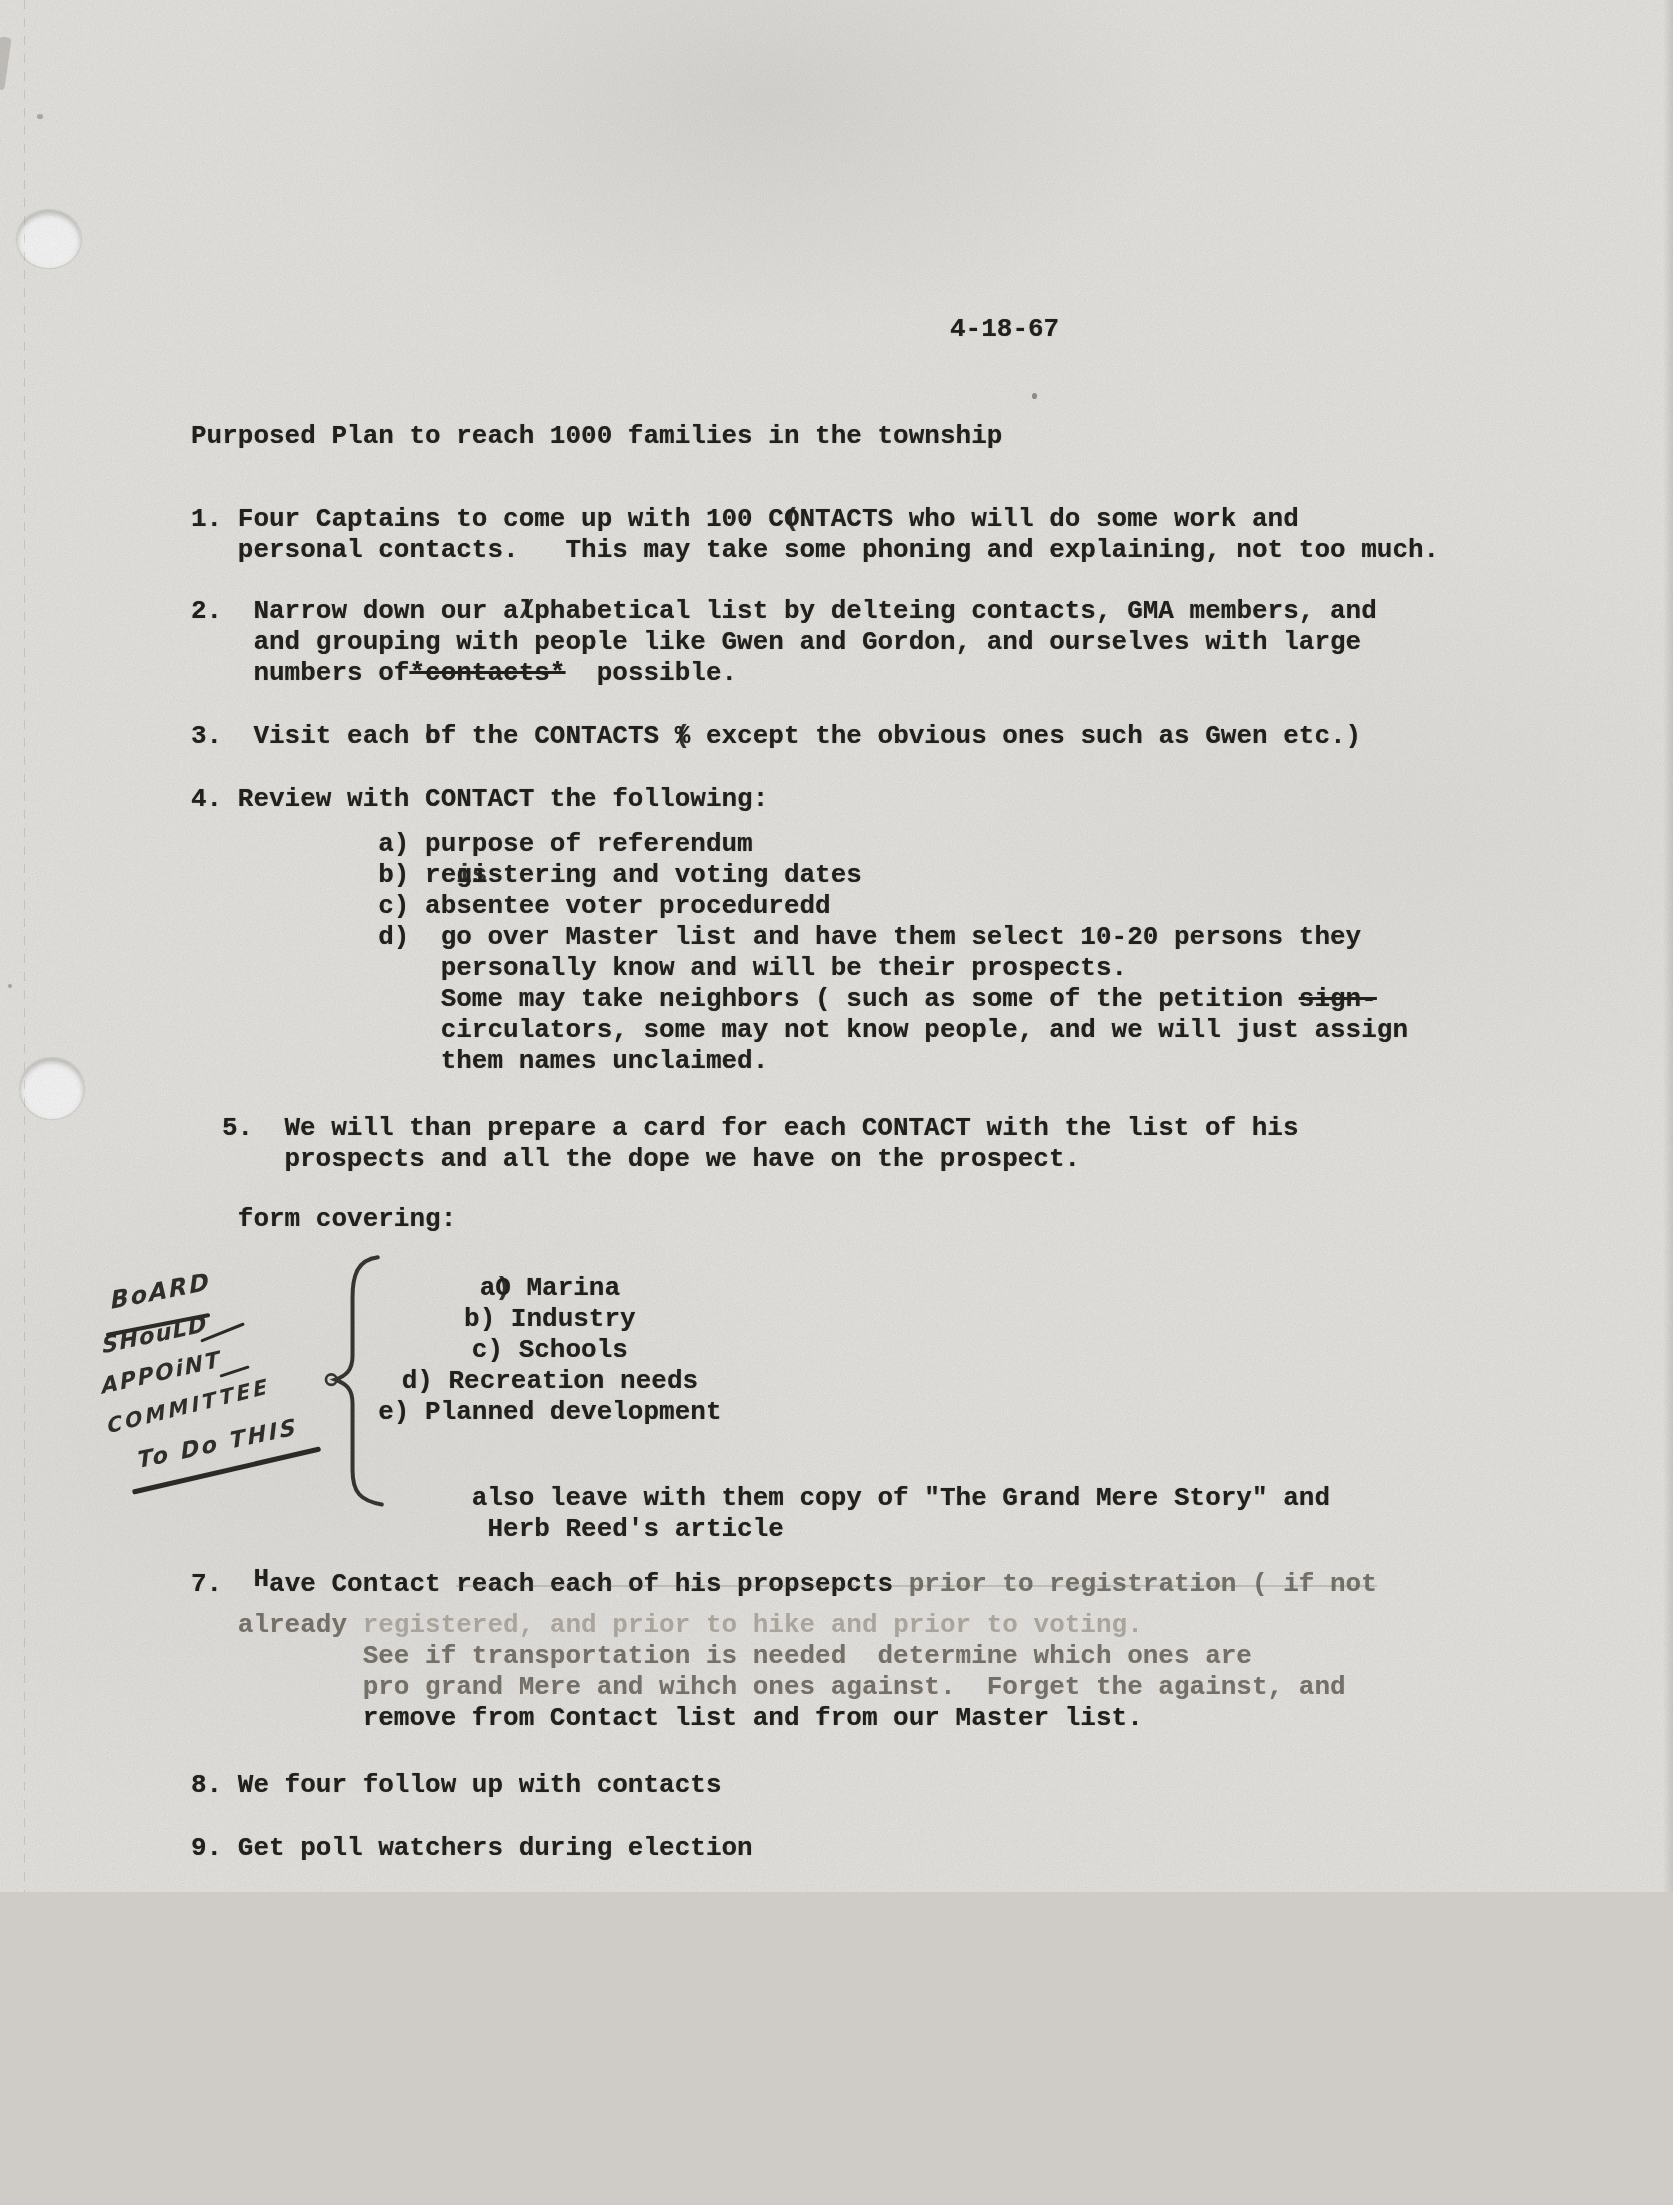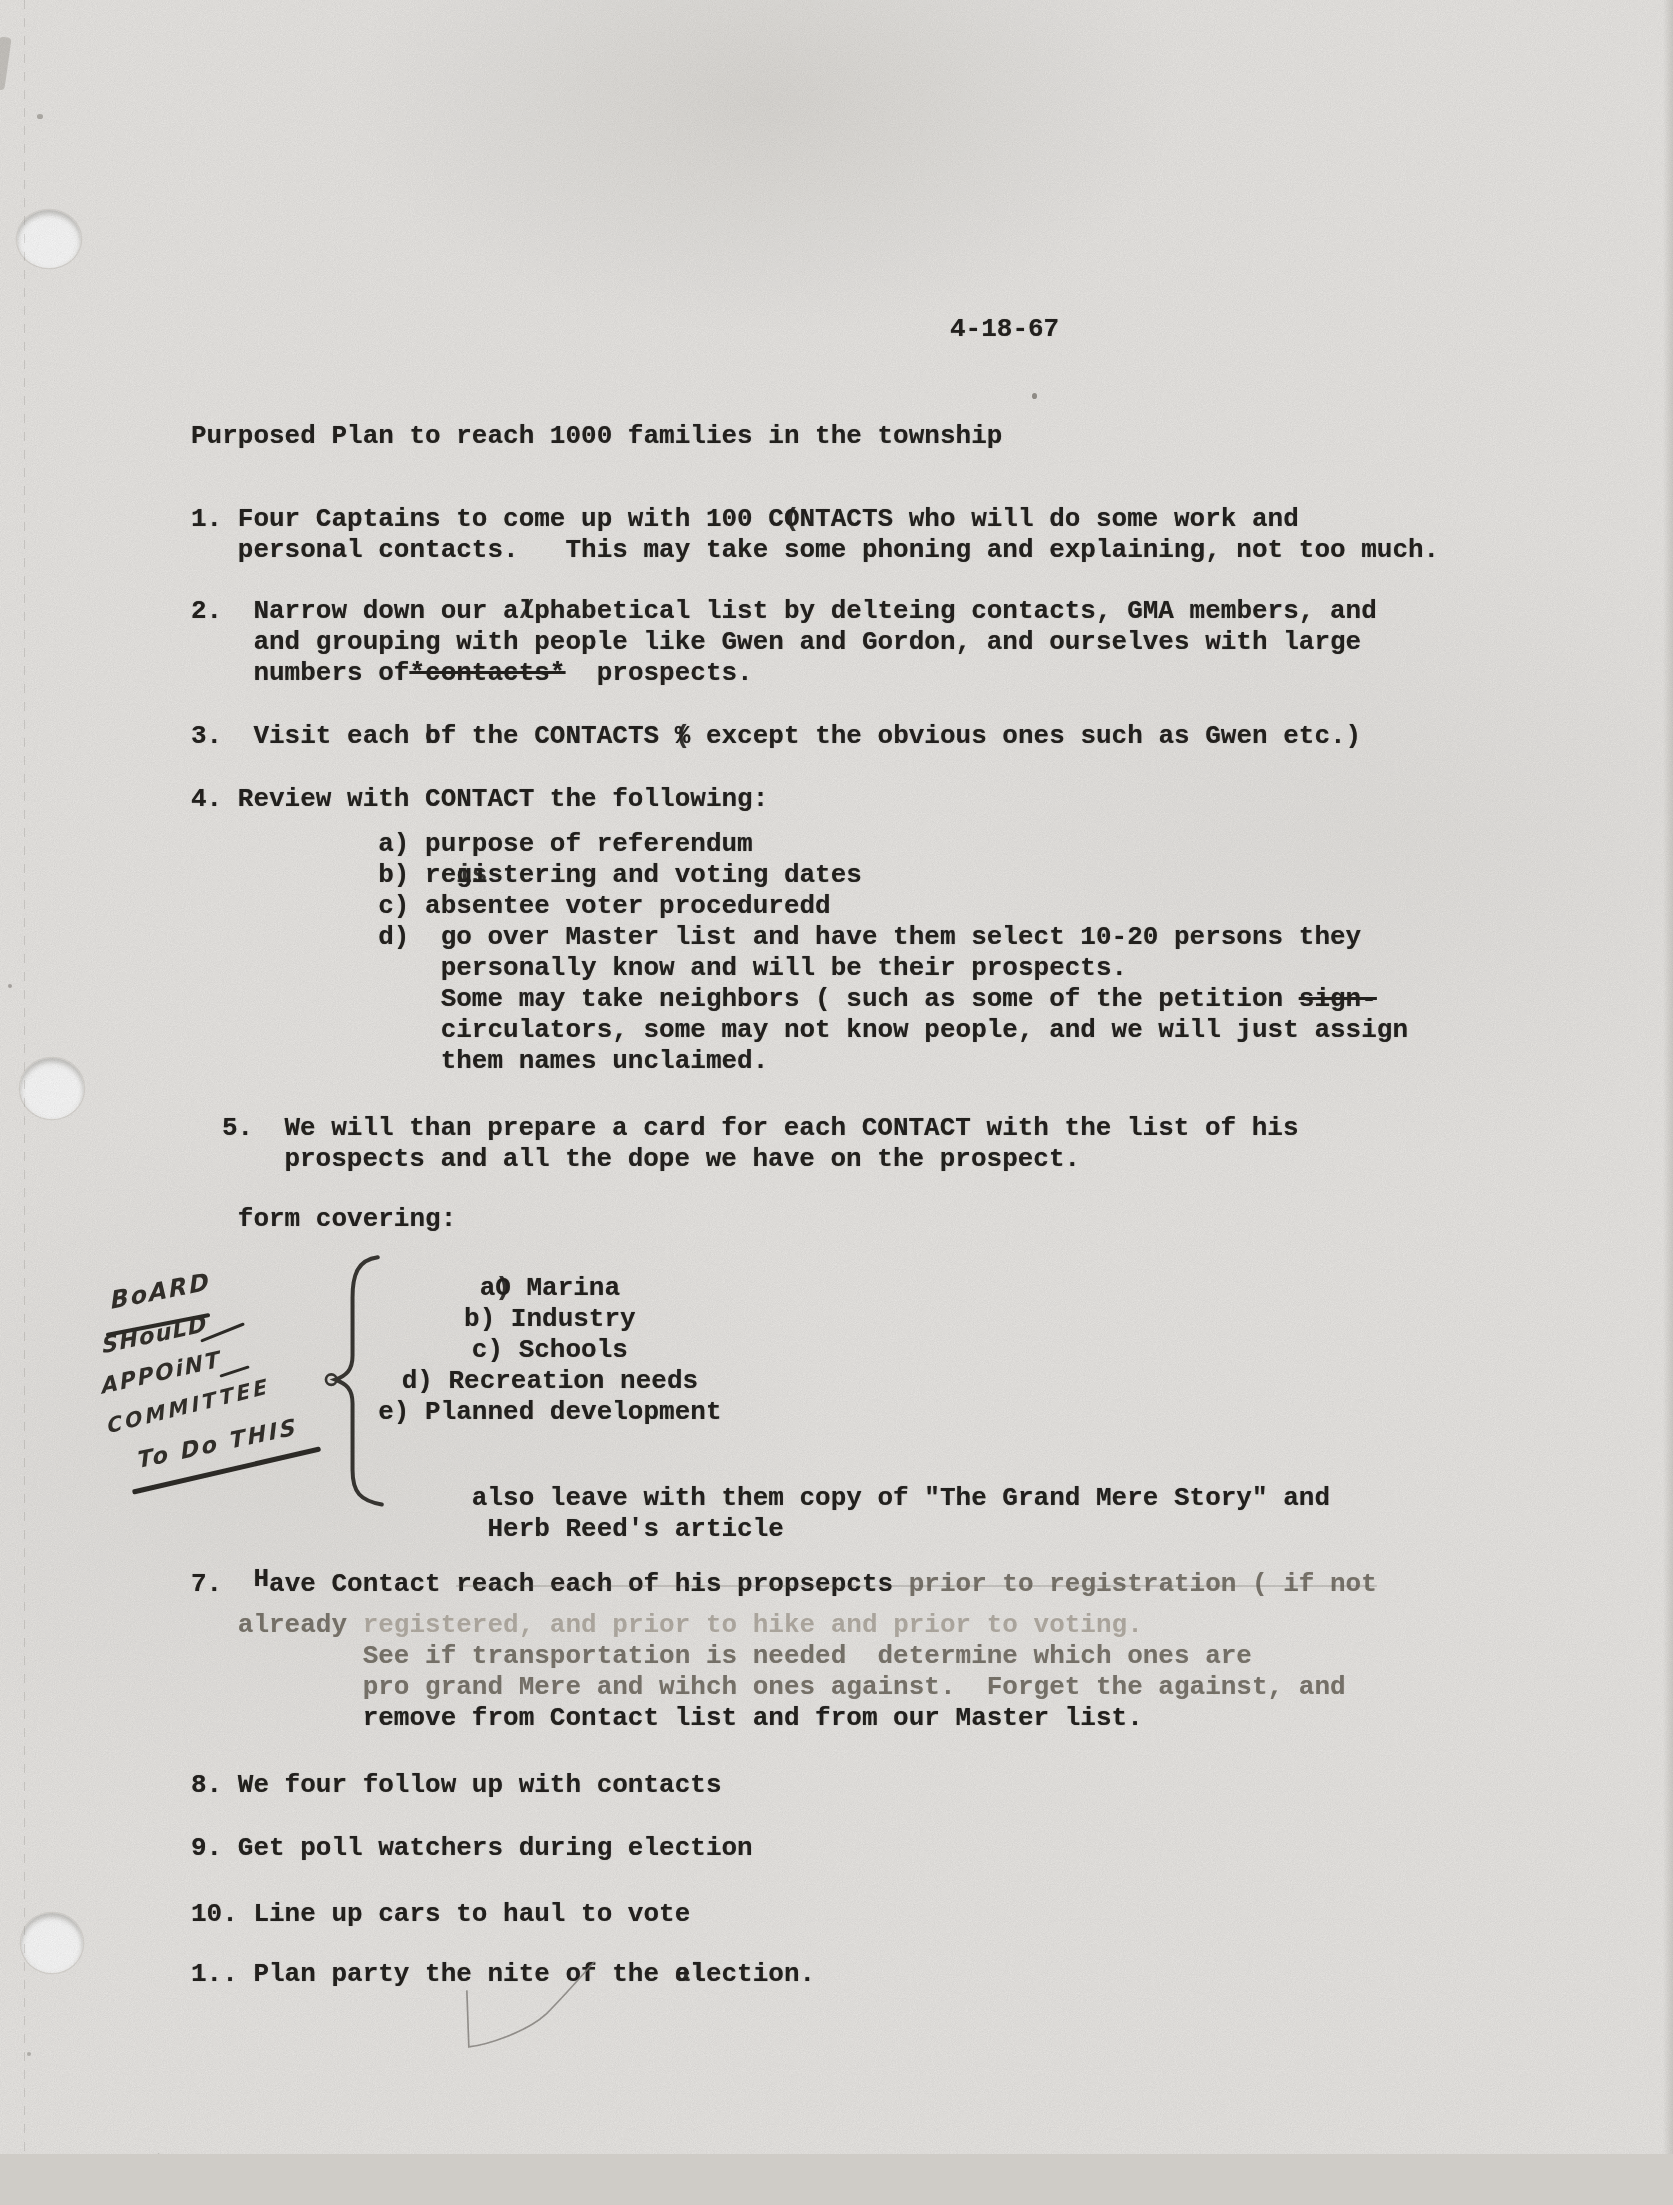--- a/index.html
+++ b/index.html
@@ -1,17 +1,17 @@
 <!DOCTYPE html>
 <html style="font-size:10.6px"><head>
 <meta charset="utf-8">
 <style>
   html,body{margin:0;padding:0;background:#cfccc7;}
   #page{
-    position:relative;width:1674px;height:2154px;overflow:hidden;
+    position:relative;width:1674px;height:1892px;overflow:hidden;
     background:
       radial-gradient(598px 332px at 764px 100px, rgba(203,200,194,.38), transparent 70%),
       radial-gradient(798px 532px at 279px 1462px, rgba(210,207,201,.22), transparent 70%),
       radial-gradient(665px 465px at 1396px 831px, rgba(214,211,205,.20), transparent 70%),
       #eeece9;
     font-family:"Liberation Mono", monospace;
   }
   
   .tblock{position:absolute;left:191px;color:#24221f;font-size:26px;font-weight:700;
     letter-spacing:0; text-shadow:0 0 0.9px rgba(42,40,36,.55);}
@@ -87,21 +87,21 @@
   <div class="tblock title"><span class="tline">Purposed Plan to reach 1000 families in the township</span></div>
 
   <div id="typed-layer">
       <div class="tblock" style="top: 504px;">
         <div class="tline"><span class="seg">1. Four Captains to come up with 100 C</span><span class="seg">O<span class="over">(</span></span><span class="seg">NTACTS who will do some work and</span></div>
         <div class="tline"><span class="seg">   personal contacts.   This may take some phoning and explaining, not too much.</span></div>
       </div>
       <div class="tblock" style="top: 596px;">
         <div class="tline"><span class="seg">2.  Narrow down our a</span><span class="seg">l<span class="over">/</span></span><span class="seg">phabetical list by delteing contacts, GMA members, and</span></div>
         <div class="tline"><span class="seg">    and grouping with people like Gwen and Gordon, and ourselves with large</span></div>
-        <div class="tline"><span class="seg">    numbers of</span><span class="seg struck">*contacts*</span><span class="seg">  prospects.</span></div>
+        <div class="tline"><span class="seg">    numbers of</span><span class="seg struck">*contacts*</span><span class="seg">  possible.</span></div>
       </div>
       <div class="tblock" style="top: 721px;">
         <div class="tline"><span class="seg">3.  Visit each </span><span class="seg">o<span class="over">b</span></span><span class="seg">f the CONTACTS </span><span class="seg">%<span class="over">(</span></span><span class="seg"> except the obvious ones such as Gwen etc.)</span></div>
       </div>
       <div class="tblock" style="top: 784px;">
         <div class="tline"><span class="seg">4. Review with CONTACT the following:</span></div>
       </div>
       <div class="tblock" style="top: 829px;">
         <div class="tline"><span class="seg">            a) purpose of referendum</span></div>
         <div class="tline"><span class="seg">            b) re</span><span class="seg">gi<span class="over">is</span></span><span class="seg">stering and voting dates</span></div>

